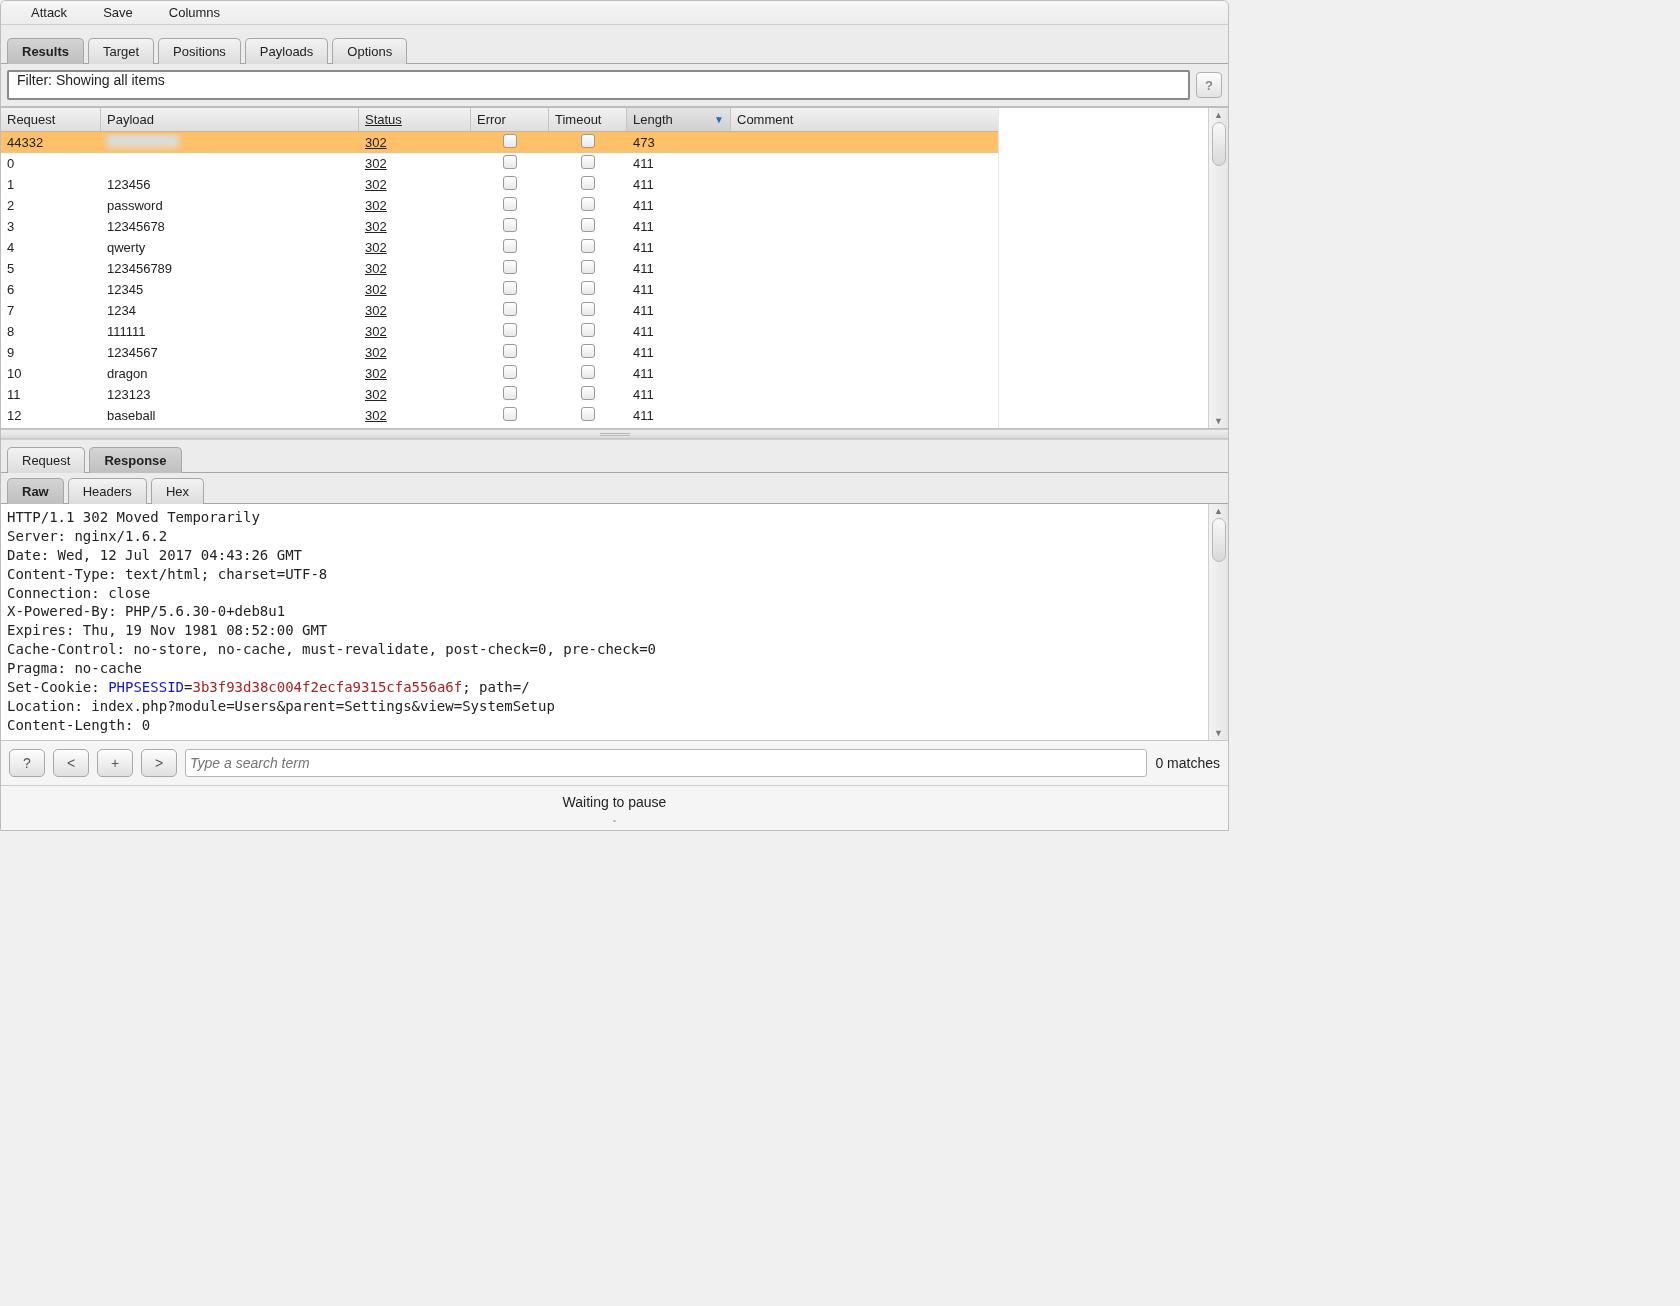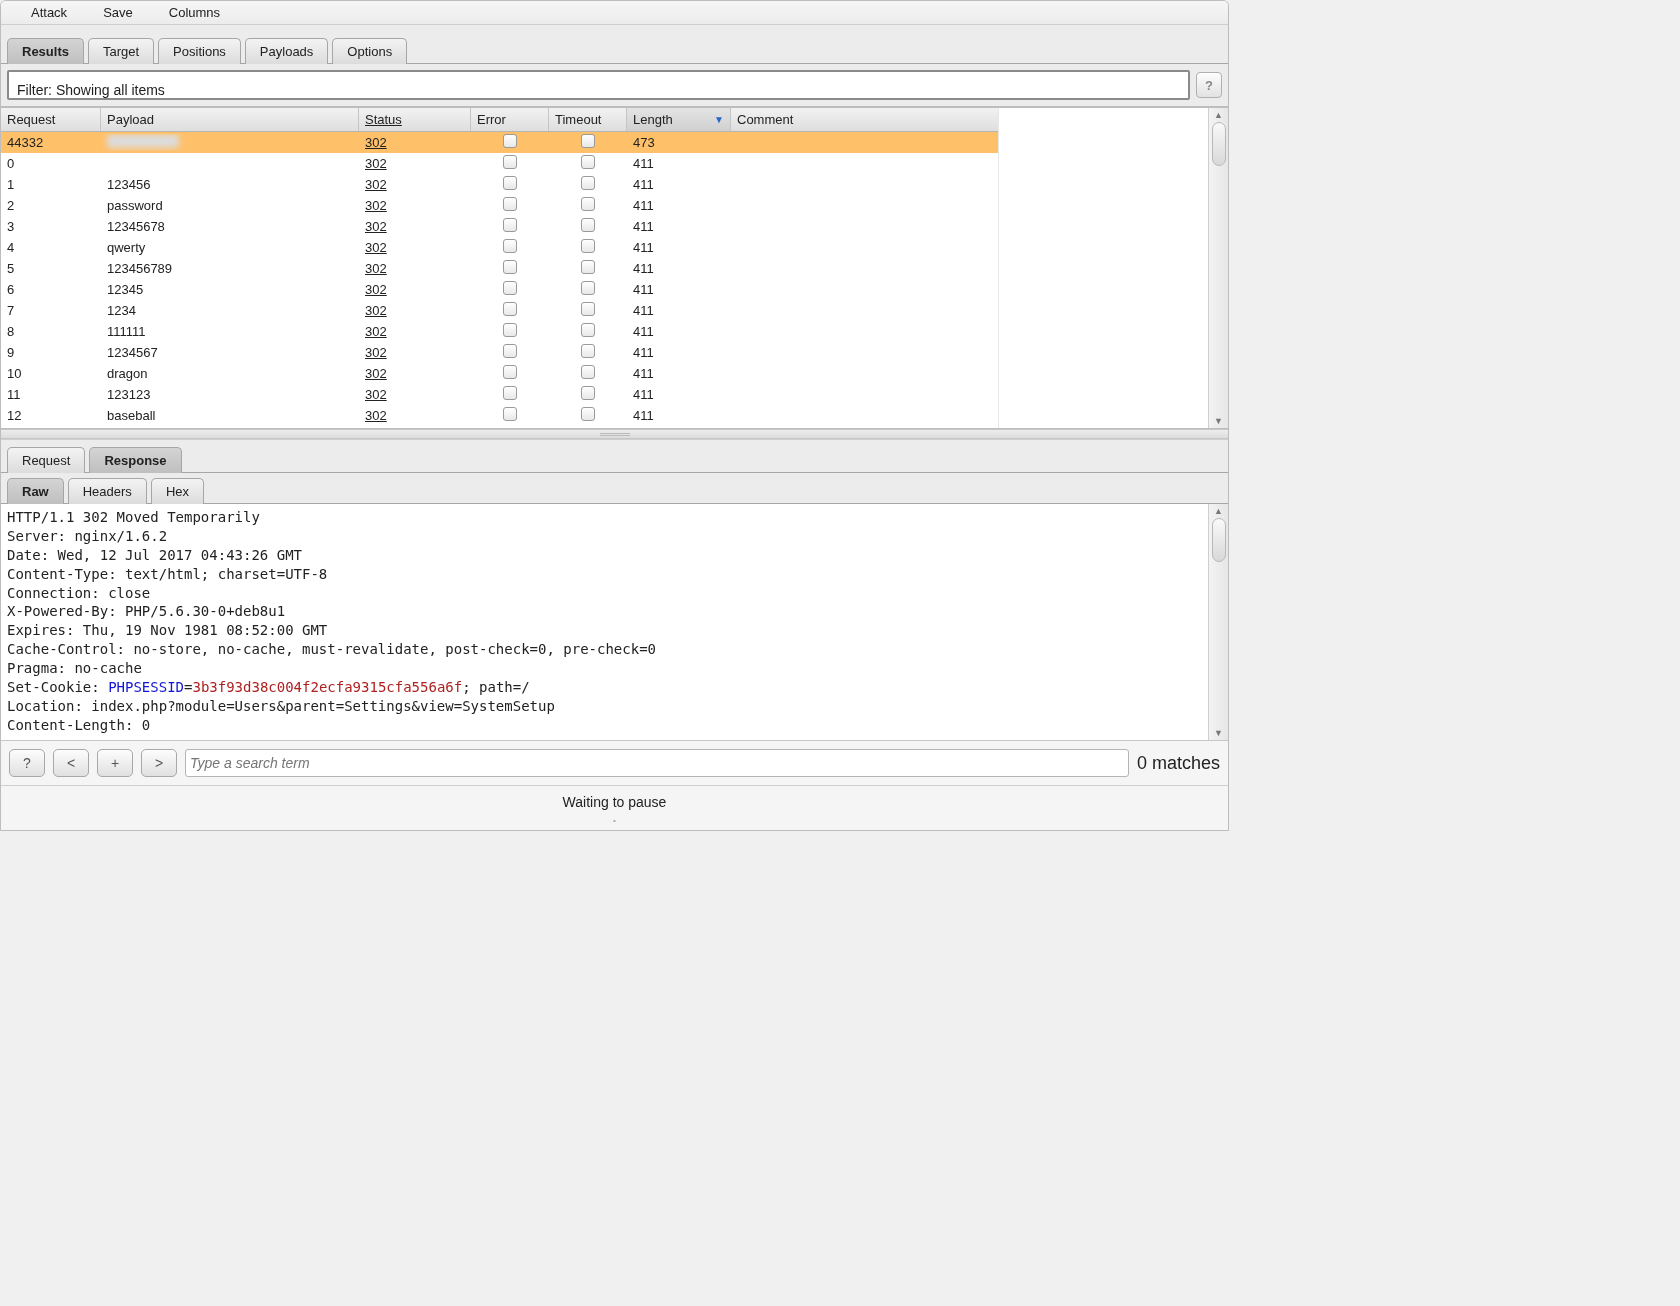--- a/index.html
+++ b/index.html
@@ -11,21 +11,21 @@
   .tl-close{background:#ff5f57;}
   .tl-min{background:#ffbd2e;}
   .tl-max{background:#28c940;}
   .title-text{flex:1;text-align:center;font-size:14px;color:#333;}
   .menu-bar{height:24px;background:linear-gradient(#f6f6f6,#ececec);border-bottom:1px solid #cfcfcf;display:flex;align-items:center;padding:0 8px;gap:14px;}
   .menu-item{font-size:13px;margin-left:22px;}
   .main-tabs{display:flex;align-items:flex-end;padding:6px 6px 0 6px;background:#ececec;height:38px;}
   .tab{padding:5px 14px;background:linear-gradient(#f3f3f3,#dcdcdc);border:1px solid #a6a6a6;border-bottom:none;border-radius:5px 5px 0 0;margin-right:4px;font-size:13px;position:relative;top:1px;}
   .tab.selected{background:linear-gradient(#d4d4d4,#bfbfbf);font-weight:600;}
   .filter-row{display:flex;align-items:center;padding:6px;background:#ececec;border-top:1px solid #a6a6a6;border-bottom:1px solid #bdbdbd;gap:6px;}
-  .filter-box{flex:1;background:#fff;border:2px solid #8a8a8a;border-radius:2px;height:30px;display:flex;align-items:flex-end;padding:0 8px;font-size:14px;}
+  .filter-box{flex:1;background:#fff;border:2px solid #8a8a8a;border-radius:2px;height:30px;display:flex;align-items:flex-start;padding:0 8px;font-size:14px;}
   .help-btn{width:26px;height:26px;border:1px solid #b0b0b0;border-radius:4px;background:linear-gradient(#fdfdfd,#e2e2e2);display:flex;align-items:center;justify-content:center;color:#888;font-weight:bold;}
   
   .table-wrap{background:#fff;border-top:1px solid #bdbdbd;border-bottom:1px solid #bdbdbd;display:flex;}
   .table{flex:1;}
   .thead{display:flex;height:24px;background:linear-gradient(#f2f2f2,#dedede);border-bottom:1px solid #b6b6b6;font-size:13px;}
   .th{padding:3px 6px;border-right:1px solid #c5c5c5;display:flex;align-items:center;}
   .th.sorted{background:linear-gradient(#e4e4e4,#d0d0d0);}
   .sort-ind{margin-left:auto;color:#2a66c8;font-size:10px;}
   .tbody{height:296px;overflow:hidden;}
   .tr{display:flex;height:21px;align-items:center;font-size:13px;}
@@ -45,21 +45,21 @@
   .sb-thumb{flex:0 0 44px;width:14px;background:linear-gradient(#f9f9f9,#d8d8d8);border:1px solid #b8b8b8;border-radius:7px;margin-top:2px;}
   .splitter{height:10px;background:linear-gradient(#ededed,#dcdcdc);border-top:1px solid #c7c7c7;border-bottom:1px solid #c7c7c7;display:flex;justify-content:center;align-items:center;}
   .grip{width:30px;height:3px;border-top:1px solid #bbb;border-bottom:1px solid #bbb;}
   .resp-area{background:#fff;border-bottom:1px solid #c7c7c7;display:flex;}
   .resp-body{flex:1;font-family:Menlo,Consolas,monospace;font-size:14px;line-height:1.35;padding:4px 6px;white-space:pre;overflow:hidden;height:236px;}
   .cookie-name{color:#1414d6;}
   .cookie-val{color:#b02020;}
   .search-row{display:flex;align-items:center;padding:8px;gap:8px;background:#f5f5f5;border-bottom:1px solid #cfcfcf;}
   .btn-round{width:36px;height:28px;border:1px solid #a8a8a8;border-radius:5px;background:linear-gradient(#fdfdfd,#e0e0e0);display:flex;align-items:center;justify-content:center;font-size:14px;color:#555;}
   .search-input{flex:1;height:28px;border:1px solid #b5b5b5;border-radius:3px;padding:0 4px;font-size:14px;font-style:italic;color:#999;background:#fff;}
-  .match-count{font-size:18px;}
+  .match-count{font-size:14px;}
   .status-row{display:flex;align-items:center;padding:8px 10px;gap:10px;background:#f5f5f5;flex-direction:column;}
   .status-text{font-size:14px;}
   .progress{flex:1;height:20px;border:1px solid #b0b0b0;border-radius:3px;background:linear-gradient(#fff,#ececec);overflow:hidden;}
   .progress-fill{height:100%;background:linear-gradient(#ffc243,#ff9a00);border-right:1px solid #cc7d00;}
   .det-tabs-shell{padding:6px 6px 0 6px;background:#ececec;border-top:1px solid #cfcfcf;}
   .det-tabs2-shell{padding:4px 6px 0 6px;background:#ececec;}
 </style>
 </head>
 <body>
 

